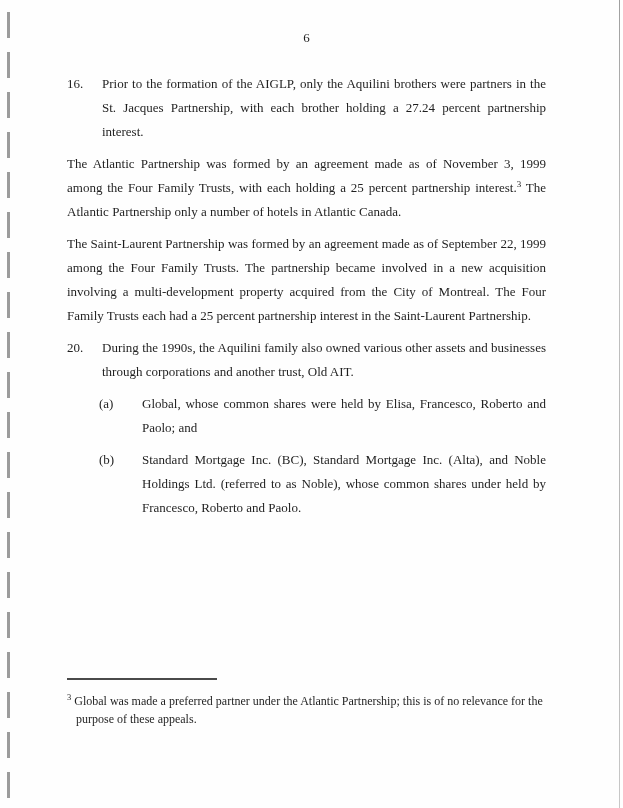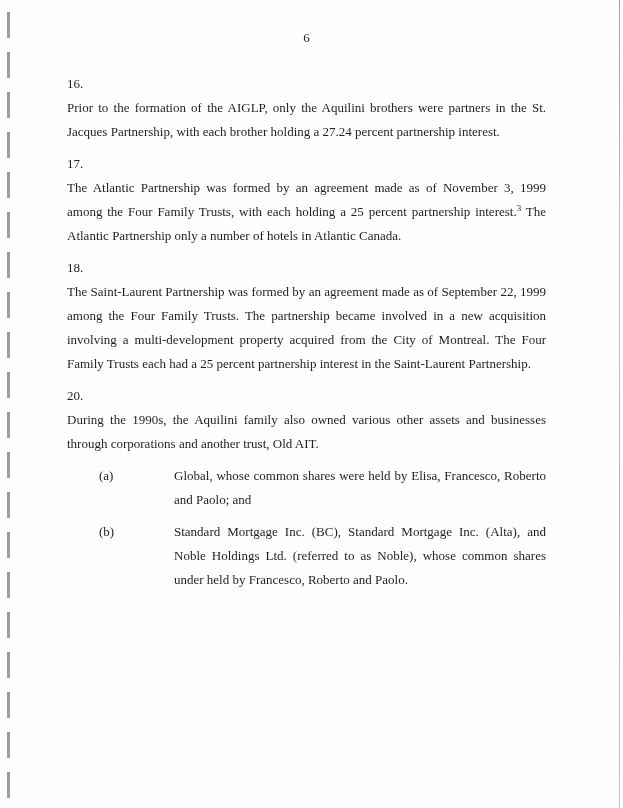--- a/index.html
+++ b/index.html
@@ -52,21 +52,20 @@
     position: absolute;
     left: 67px;
     top: 72px;
     width: 479px;
     font-size: 13px;
     line-height: 24px;
   }
   .para {
     display: flex;
     margin: 0 0 8px 0;
-    flex-direction: column;
   }
   .num {
     width: 35px;
     flex-shrink: 0;
   }
   .ptext {
     flex: 1;
     text-align: justify;
   }
   .subitems {
@@ -76,21 +75,20 @@
     display: flex;
     margin: 0 0 8px 0;
   }
   .sublabel {
     width: 43px;
     flex-shrink: 0;
   }
   .subtext {
     flex: 1;
     text-align: justify;
-    margin-left: 32px;
   }
   sup.fnref {
     font-size: 9px;
     line-height: 0;
     vertical-align: super;
   }
   .footnote-area {
     position: absolute;
     left: 67px;
     top: 678px;
@@ -123,26 +121,24 @@
   <div class="pagenum">6</div>
 
   <div class="content">
 
     <div class="para">
       <span class="num">16.</span>
       <span class="ptext">Prior to the formation of the AIGLP, only the Aquilini brothers were partners in the St. Jacques Partnership, with each brother holding a 27.24 percent partnership interest.</span>
     </div>
 
     <div class="para">
-      <span class="num">17.</span>
       <span class="ptext"><span>The Atlantic Partnership was formed by an agreement made as of November 3, 1999 among the Four Family Trusts, with each holding a 25 percent partnership interest.</span><sup class="fnref">3</sup> <span>The Atlantic Partnership only a number of hotels in Atlantic Canada.</span></span>
     </div>
 
     <div class="para">
-      <span class="num">18.</span>
       <span class="ptext">The Saint-Laurent Partnership was formed by an agreement made as of September 22, 1999 among the Four Family Trusts. The partnership became involved in a new acquisition involving a multi-development property acquired from the City of Montreal. The Four Family Trusts each had a 25 percent partnership interest in the Saint-Laurent Partnership.</span>
     </div>
 
     <div class="para">
       <span class="num">20.</span>
       <span class="ptext">During the 1990s, the Aquilini family also owned various other assets and businesses through corporations and another trust, Old AIT.</span>
     </div>
 
 
     <div class="subitems">
@@ -151,14 +147,18 @@
         <span class="subtext">Global, whose common shares were held by Elisa, Francesco, Roberto and Paolo; and</span>
       </div>
       <div class="subitem">
         <span class="sublabel">(b)</span>
         <span class="subtext">Standard Mortgage Inc. (BC), Standard Mortgage Inc. (Alta), and Noble Holdings Ltd. (referred to as Noble), whose common shares under held by Francesco, Roberto and Paolo.</span>
       </div>
     </div>
 
   </div>
 
+  <div class="footnote-area">
+    <div class="fn-rule"></div>
+    <div class="fn-text"><sup>3</sup> <span>Global was made a preferred partner under the Atlantic Partnership; this is of no relevance for the purpose of these appeals.</span></div>
+  </div>
 
 </div>
 
 </body></html>

